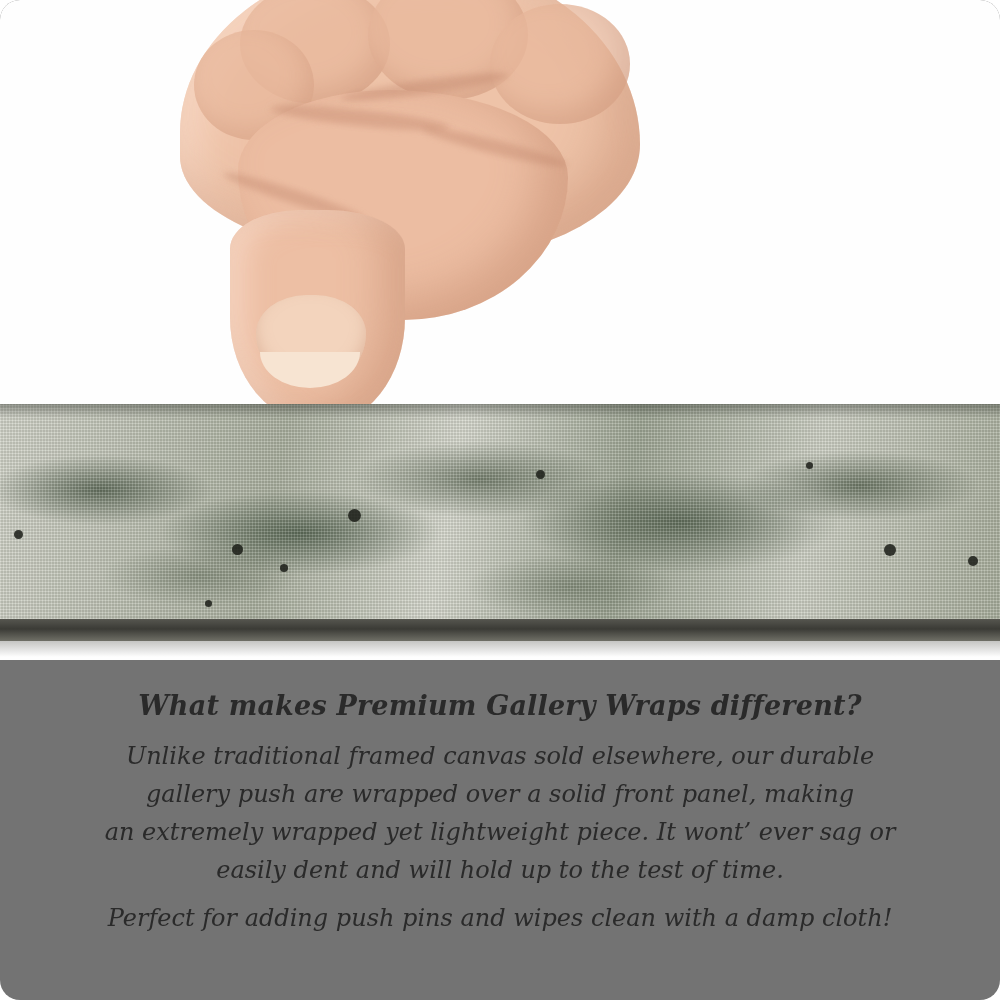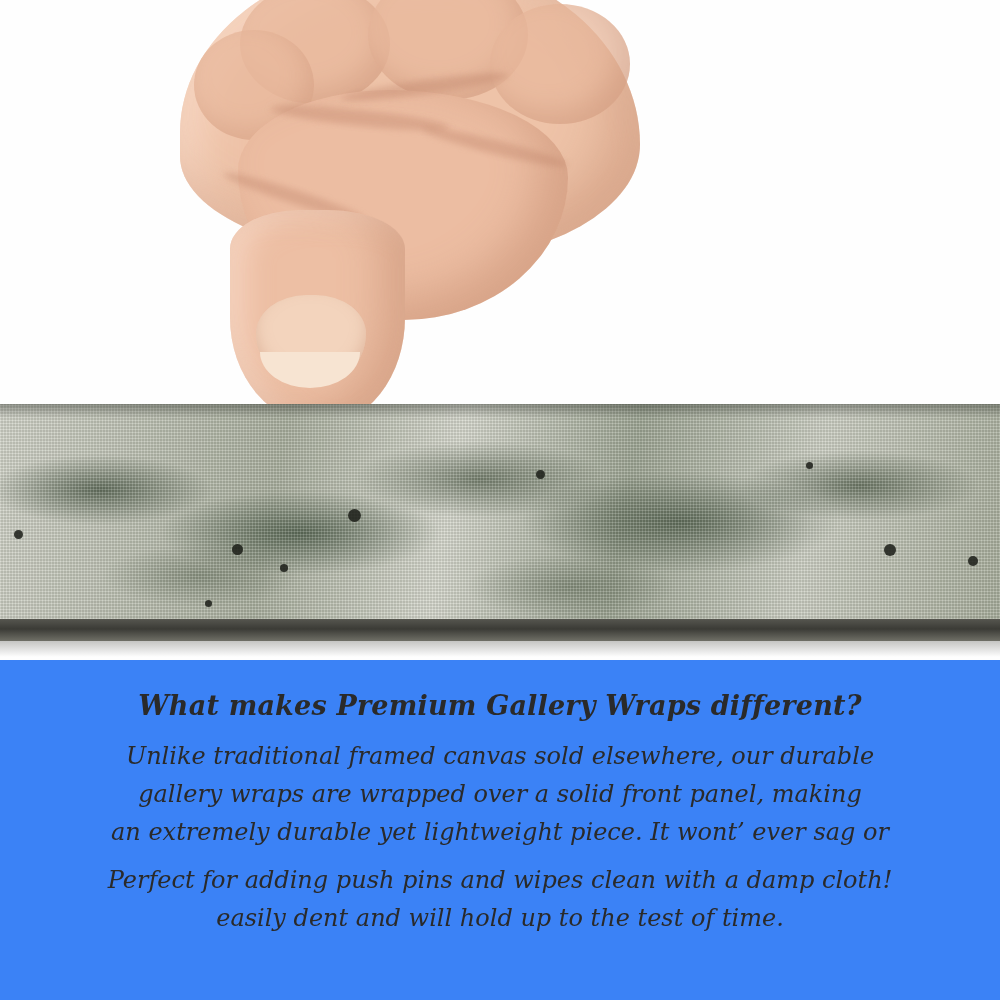--- a/index.html
+++ b/index.html
@@ -10,22 +10,23 @@
   body {
     width: 1000px;
     height: 1000px;
     font-family: "DejaVu Sans", sans-serif;
     overflow: hidden;
   }
   .page {
     position: relative;
     width: 1000px;
     height: 1000px;
-    background: #3b82f6;
-    overflow: hidden;
+    background: #737373;
+    overflow: hidden;
+    border-radius: 20px;
   }
 
   
   .photo {
     position: absolute;
     left: 0;
     top: 0;
     width: 1000px;
     height: 660px;
     background: #fefefe;
@@ -243,19 +244,19 @@
       <div class="speck" style="left:806px; top:58px;  width:7px;  height:7px;"></div>
       <div class="speck" style="left:14px;  top:126px; width:9px;  height:9px;"></div>
     </div>
     <div class="strip-bottom-edge"></div>
     <div class="strip-bottom-shadow"></div>
   </div>
 
   <div class="caption">
     <div class="headline">What makes Premium Gallery Wraps different?</div>
     <div class="line">Unlike traditional framed canvas sold elsewhere, our durable</div>
-    <div class="line">gallery wraps are wrapped over a solid front panel, making</div>
-    <div class="line">an extremely durable yet lightweight piece. It wont’ ever sag or</div>
+    <div class="line">gallery push are wrapped over a solid front panel, making</div>
+    <div class="line">an extremely wrapped yet lightweight piece. It wont’ ever sag or</div>
+    <div class="line">easily dent and will hold up to the test of time.</div>
     <div class="line last">Perfect for adding push pins and wipes clean with a damp cloth!</div>
-    <div class="line">easily dent and will hold up to the test of time.</div>
   </div>
 
 </div>
 
 </body></html>

